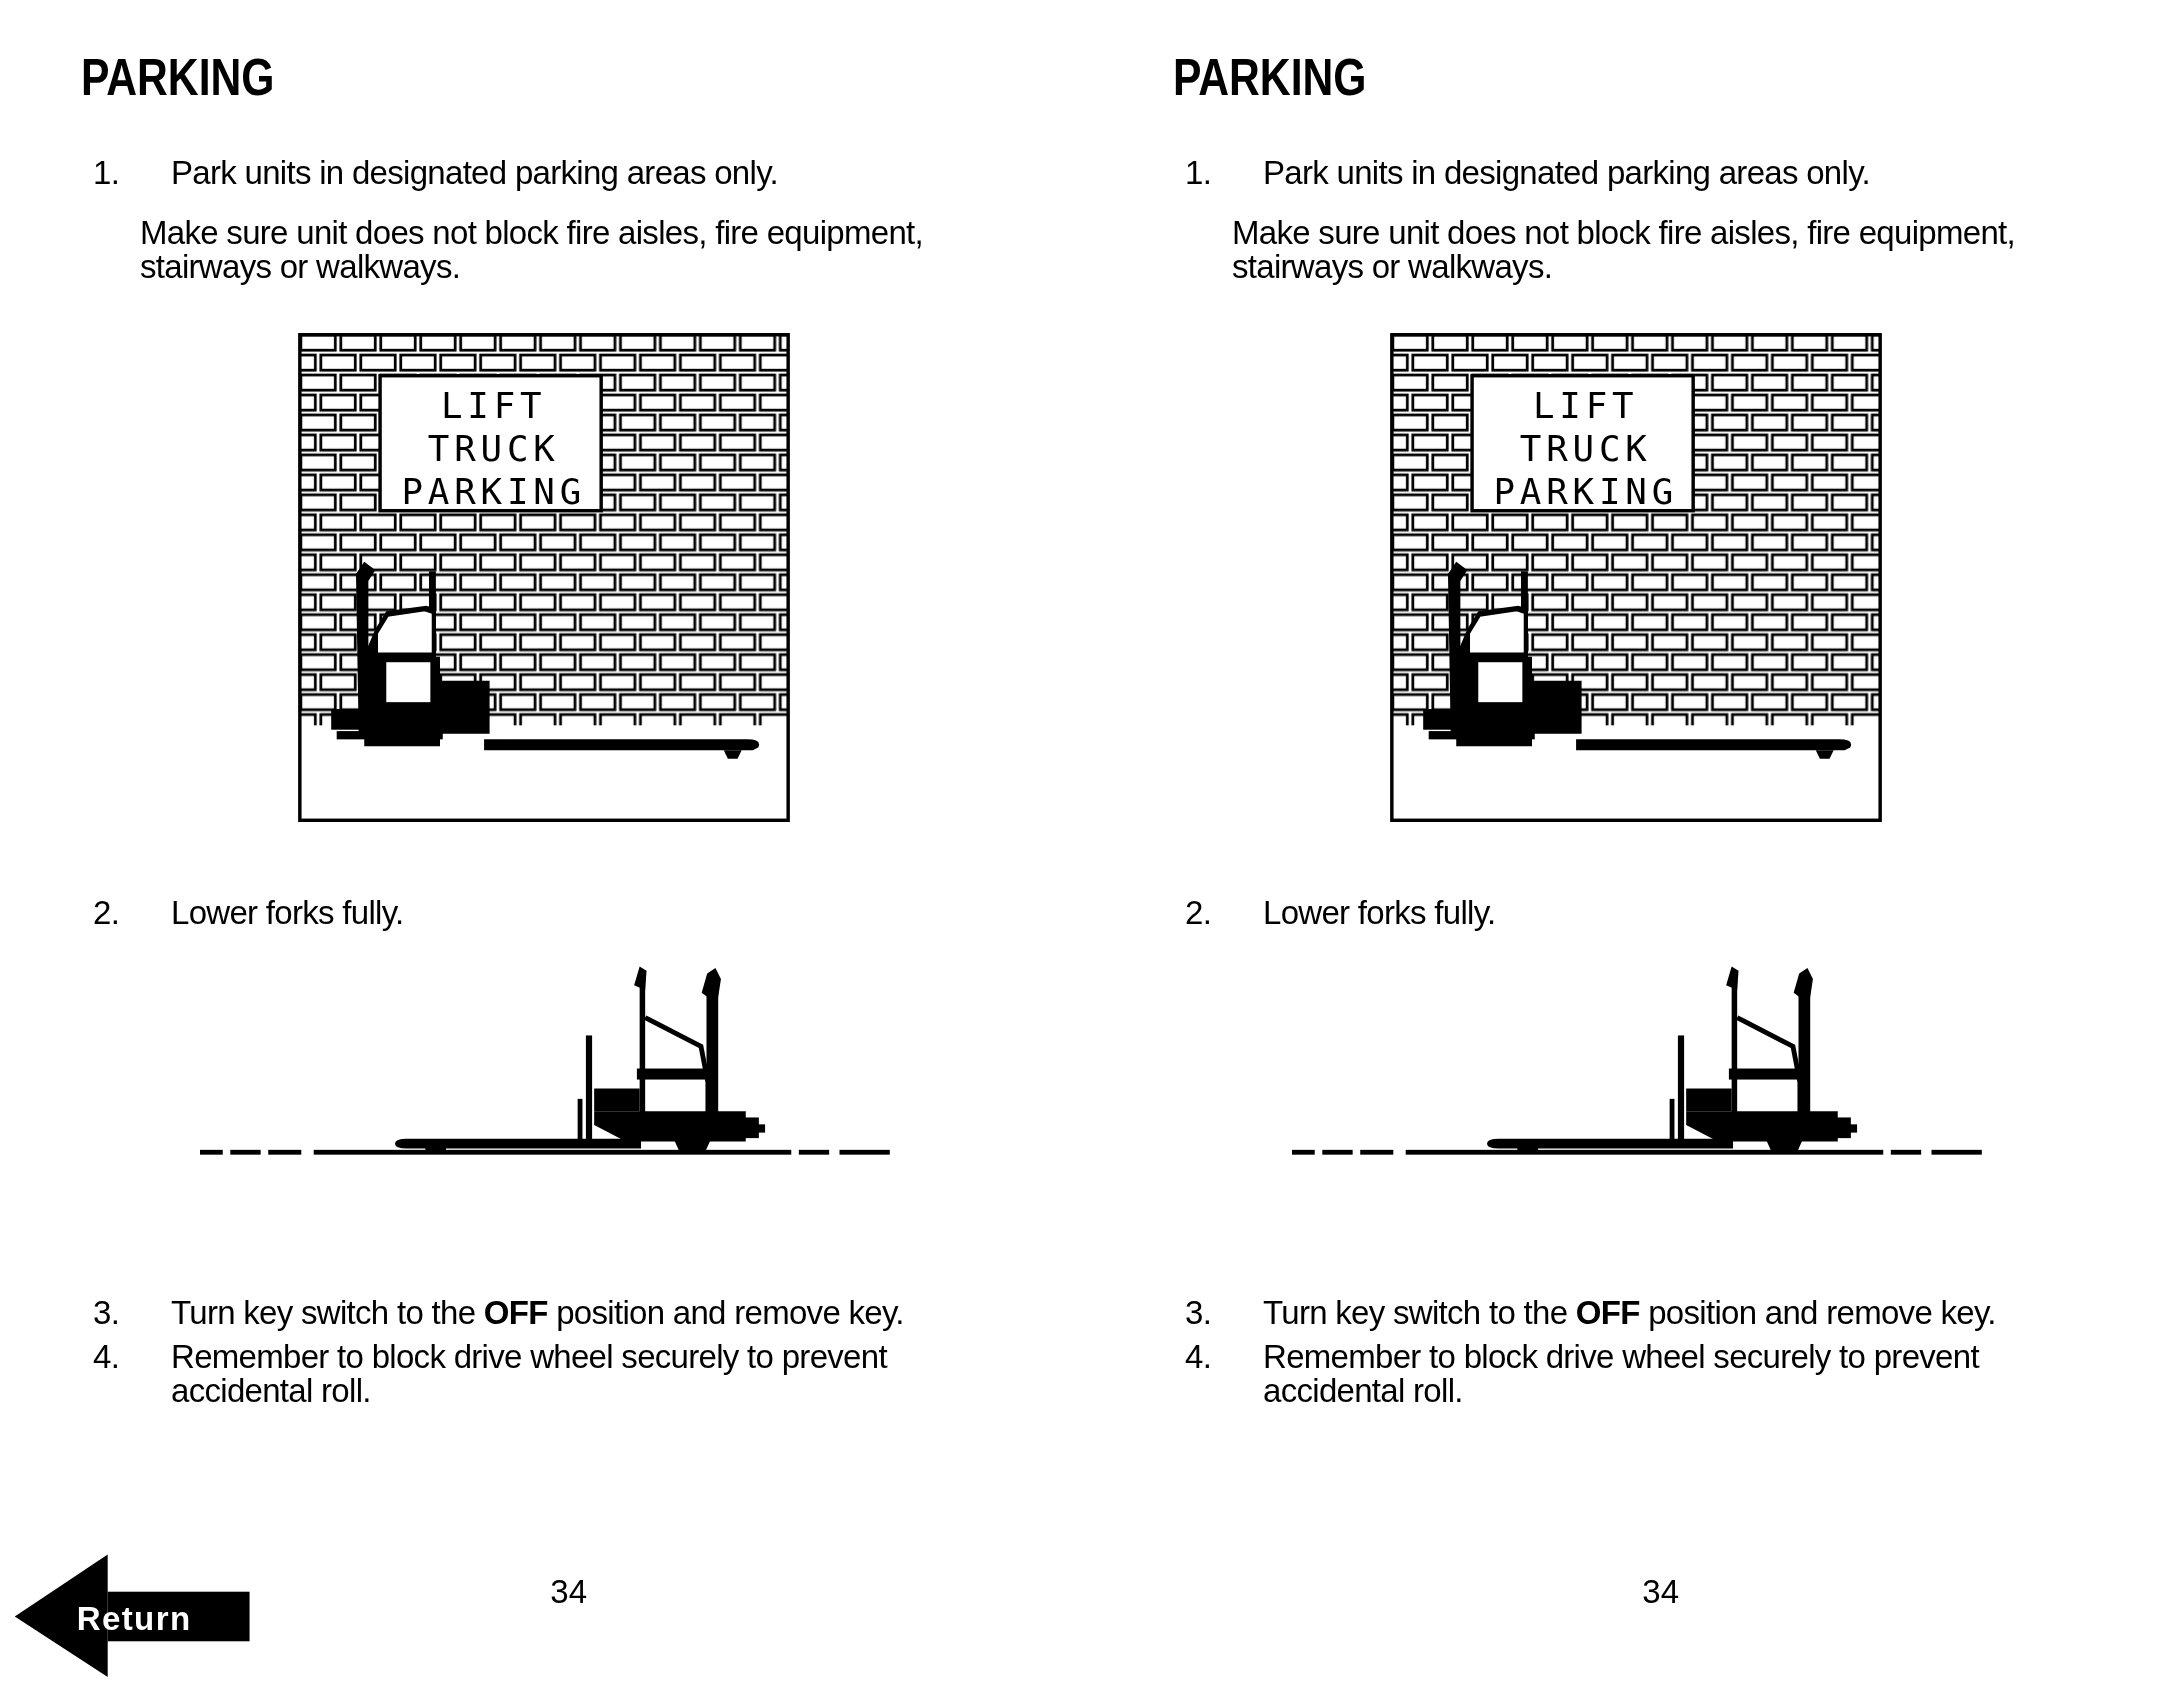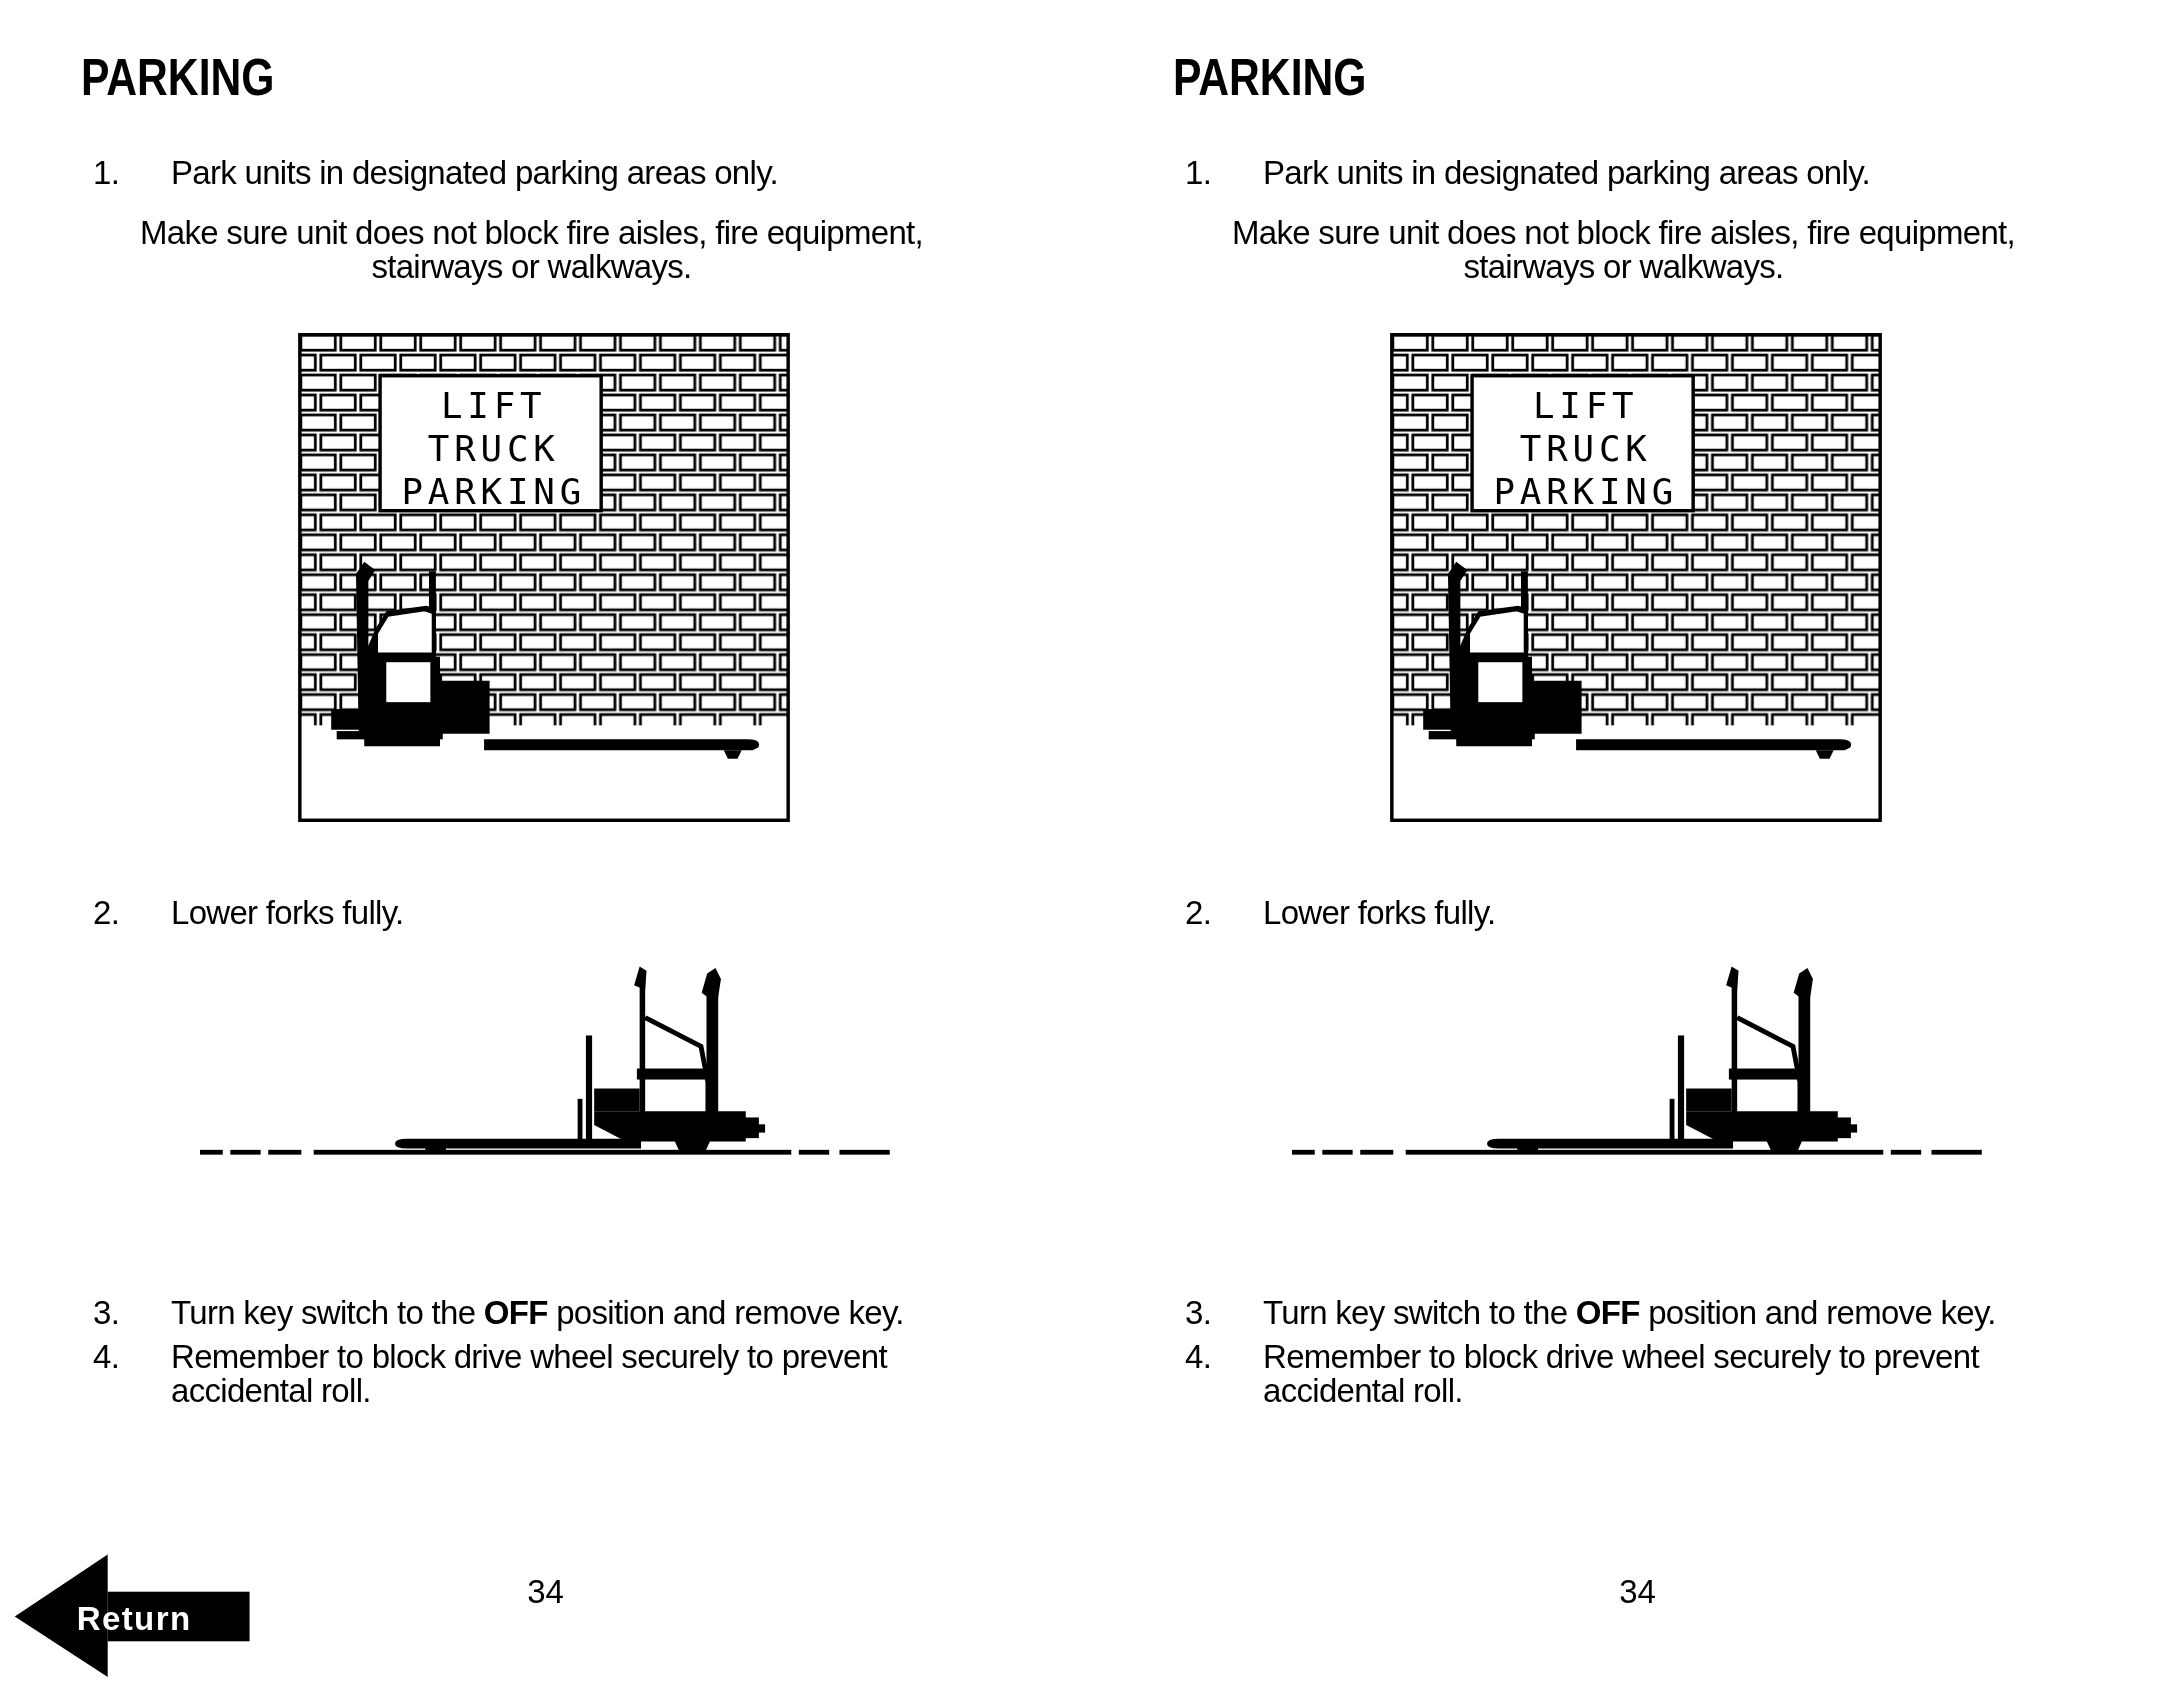--- a/index.html
+++ b/index.html
@@ -19,30 +19,30 @@
     position:absolute;left:81px;top:51px;
     font-size:52px;font-weight:bold;line-height:1;
     letter-spacing:0px;white-space:nowrap;
     transform:scaleX(.82);transform-origin:0 0;
   }
   .body-text{font-size:33px;line-height:34px;letter-spacing:-0.7px;}
   .item{position:absolute;display:flex;}
   .item .num{width:41px;flex:0 0 41px;}
   .item .txt{white-space:nowrap;margin-left:37px;}
   .item .txt .ln{white-space:nowrap;}
-  .note{position:absolute;left:140px;text-align:center;}
+  .note{position:absolute;left:140px;}
   .note div{white-space:nowrap;}
   b{font-weight:bold;}
 
   .illus{position:absolute;}
   .illus svg{display:block;}
 
   .page-number{
     position:absolute;top:1575px;left:504px;width:83px;
-    text-align:center;font-size:33px;line-height:34px;
+    text-align:right;font-size:33px;line-height:34px;
   }
 
   .return-button{
     position:absolute;left:12.4px;top:1551px;width:241px;height:131px;
     cursor:pointer;border:none;background:transparent;padding:0;
   }
   .defs-holder{position:absolute;width:0;height:0;overflow:hidden;}
   .sign-text{
     font-family:"DejaVu Sans Mono", monospace;
     font-size:52px;letter-spacing:7px;fill:#000;

